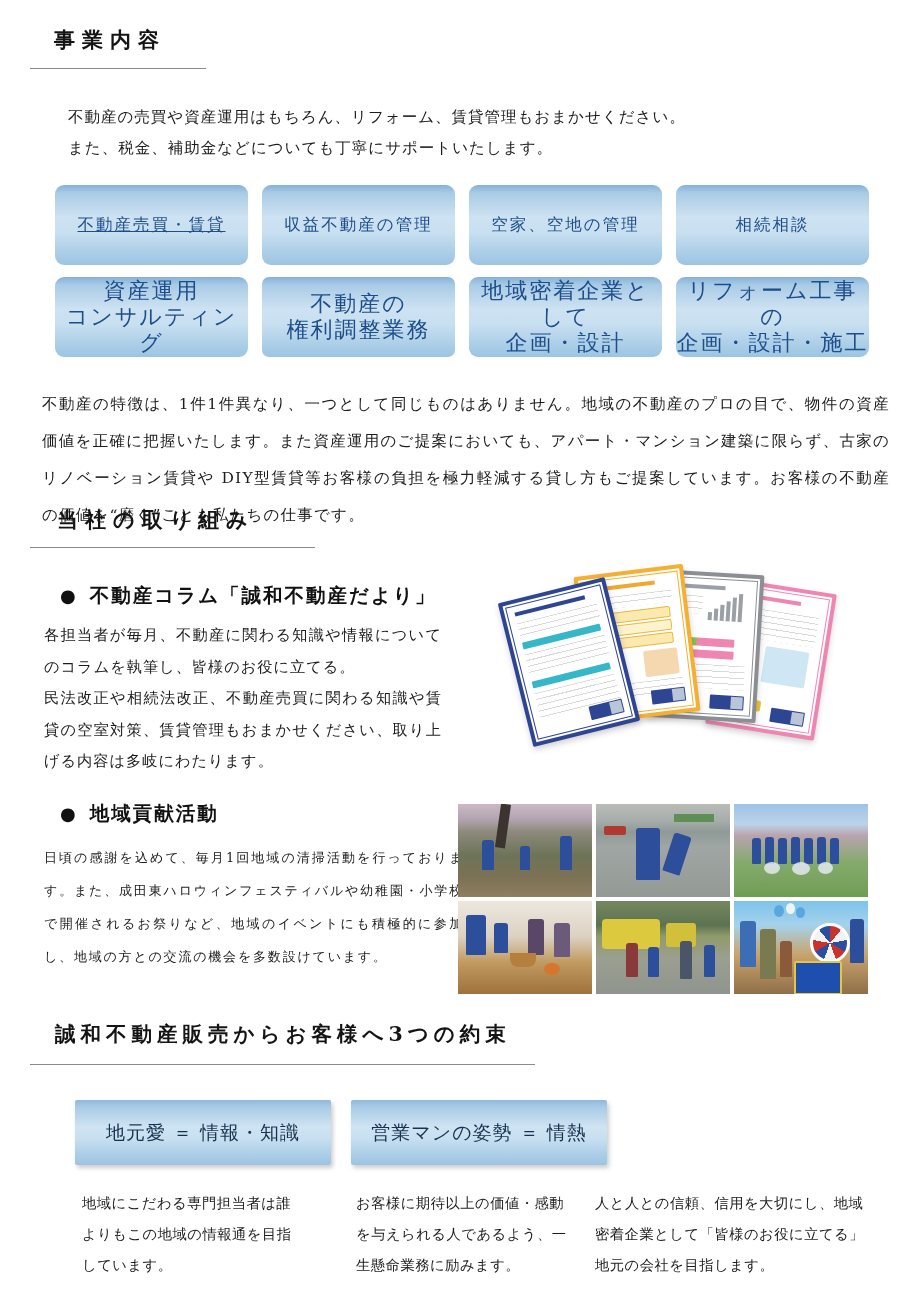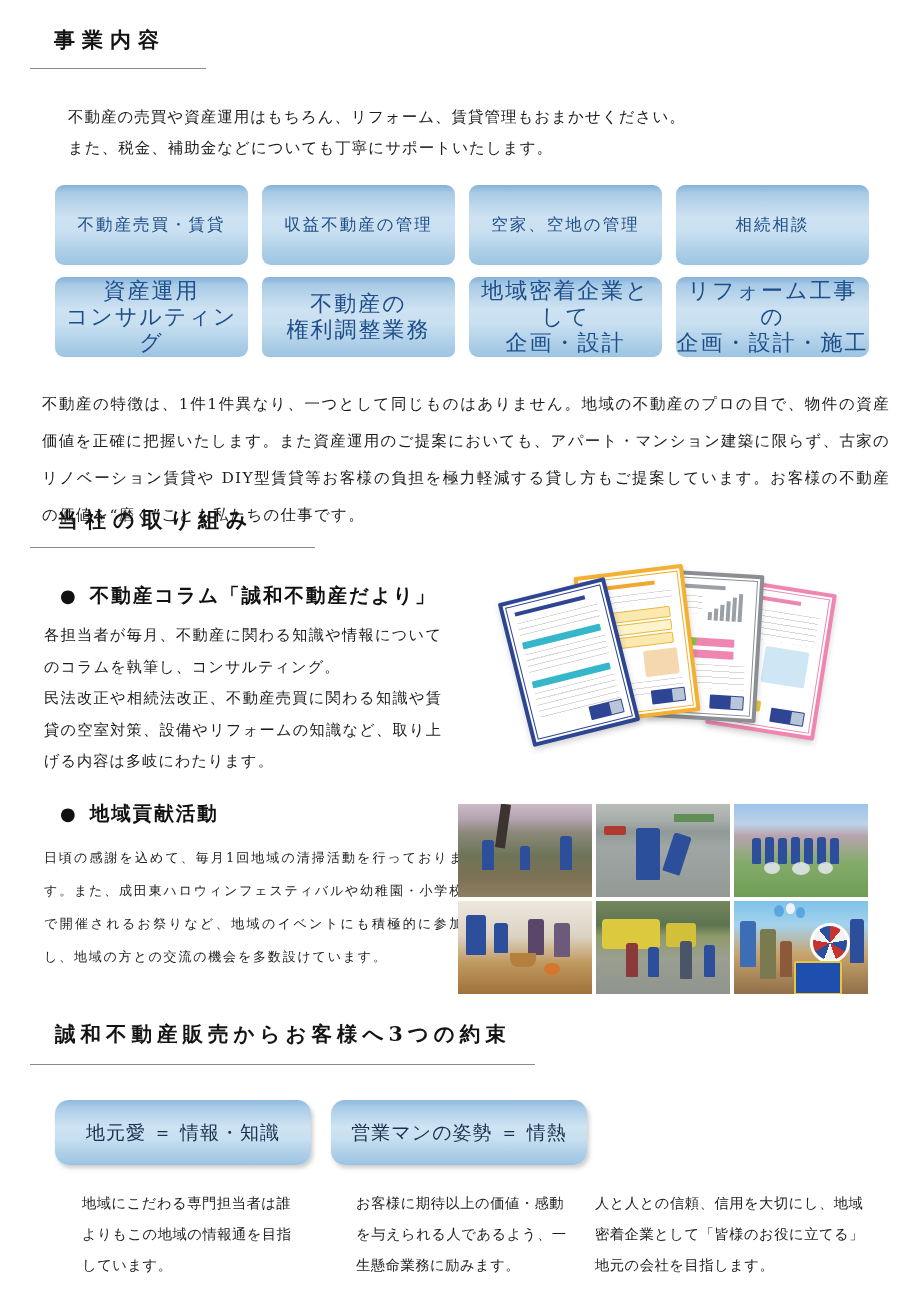--- a/index.html
+++ b/index.html
@@ -76,40 +76,41 @@
   .ph6 { background:linear-gradient(180deg,#7ec3ea 0%,#a5d2ec 26%,#c9a36b 58%,#8f6f4a 100%); }
   .wheel { position:absolute; left:76px; top:22px; width:34px; height:34px; border-radius:50%; border:3px solid #fff;
     background:conic-gradient(#c8332e 0 40deg,#f2f2f2 40deg 80deg,#2a4fa0 80deg 120deg,#c8332e 120deg 160deg,#f2f2f2 160deg 200deg,#2a4fa0 200deg 240deg,#c8332e 240deg 280deg,#f2f2f2 280deg 320deg,#2a4fa0 320deg 360deg); }
   .sign { position:absolute; left:60px; top:60px; width:44px; height:30px; background:#1f4fae; border:2px solid #e8c53a; border-radius:2px; }
   .balloon { position:absolute; border-radius:50%; }
 
   
   .promise {
     position:absolute; top:1100px; width:256px; height:65px;
     display:flex; align-items:center; justify-content:center; text-align:center;
-    font-size:19px; letter-spacing:1px; color:#17324e; border-radius:14px;
+    font-size:19px; letter-spacing:1px; color:#17324e; border-radius:2px;
     background:linear-gradient(180deg,#8fb9de 0%,#abcce7 12%,#cfe4f3 42%,#c7dff0 60%,#aecfe8 82%,#9cc4e2 100%);
     box-shadow:2px 3px 4px rgba(110,110,110,0.35);
+    margin-left:20px;
   }
   .ptext { position:absolute; top:1188px; font-size:14.3px; line-height:31px; letter-spacing:0.5px; }
 </style>
 </head>
 <body>
 
 <div id="page">
 
   <div class="h-section" style="left:54px; top:26px;">事業内容</div>
   <div class="rule" style="left:30px; top:68px; width:176px;"></div>
 
   <div class="intro">
     <div>不動産の売買や資産運用はもちろん、リフォーム、賃貸管理もおまかせください。</div>
     <div>また、税金、補助金などについても丁寧にサポートいたします。</div>
   </div>
 
-  <div class="svc" style="left:55px; top:185px;">
+  <div class="svc" style="left:55px; top:185px;text-decoration:underline;">
       <span>不動産売買・賃貸</span>
     </div>
   <div class="svc" style="left:262px; top:185px;">
       <span>収益不動産の管理</span>
     </div>
   <div class="svc" style="left:469px; top:185px;">
       <span>空家、空地の管理</span>
     </div>
   <div class="svc" style="left:676px; top:185px;">
       <span>相続相談</span>
@@ -134,22 +135,22 @@
 
   <div class="desc">不動産の特徴は、1件1件異なり、一つとして同じものはありません。地域の不動産のプロの目で、物件の資産価値を正確に把握いたします。また資産運用のご提案においても、アパート・マンション建築に限らず、古家のリノベーション賃貸や DIY型賃貸等お客様の負担を極力軽減する貸し方もご提案しています。お客様の不動産の価値を“磨く”ことも私たちの仕事です。</div>
 
   <div class="h-section" style="left:57px; top:506px;">当社の取り組み</div>
   <div class="rule" style="left:30px; top:547px; width:285px;"></div>
 
   <div class="bullet-h" style="left:60px; top:582px;">
     <span class="dot">●</span><span>不動産コラム「誠和不動産だより」</span>
   </div>
   <div class="colbody">
-    <div>各担当者が毎月、不動産に関わる知識や情報についてのコラムを執筆し、コンサルティング。</div>
-    <div>民法改正や相続法改正、不動産売買に関わる知識や賃貸の空室対策、設備やリフォームの知識など、取り上げる内容は多岐にわたります。</div>
+    <div>各担当者が毎月、不動産に関わる知識や情報についてのコラムを執筆し、皆様のお役に立てる。</div>
+    <div>民法改正や相続法改正、不動産売買に関わる知識や賃貸の空室対策、賃貸管理もおまかせください、取り上げる内容は多岐にわたります。</div>
   </div>
 
   <div id="fan">
 
     <div class="sheet" style="left:226px; top:27px; transform:rotate(9deg); border-color:#ef86b2; z-index:1;">
       <div class="inner" style="border-color:#ef86b2;"></div>
       <div class="tl" style="background:#ef86b2; right:30px;"></div>
       <div class="lines" style="top:22px; height:30px;"></div>
       <div class="faucet" style="left:44px; top:58px; width:44px; height:36px;"></div>
       <div class="ring" style="left:12px; bottom:18px;"></div>

